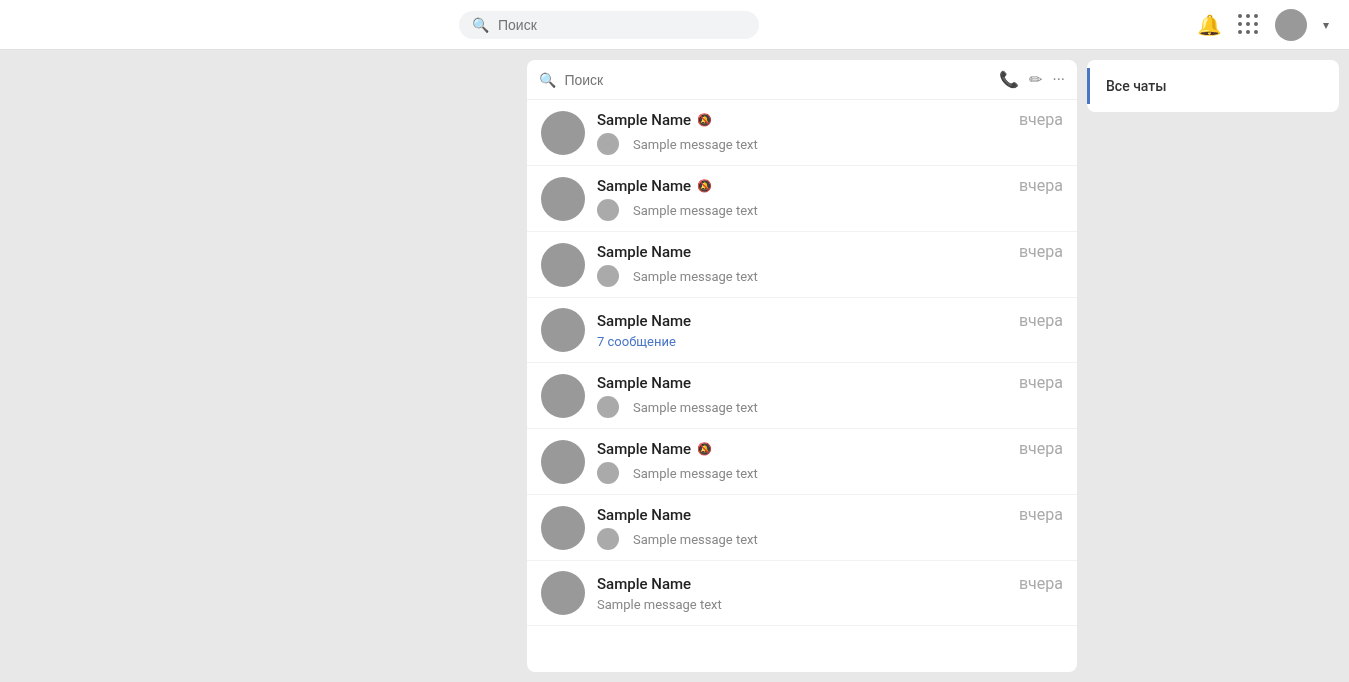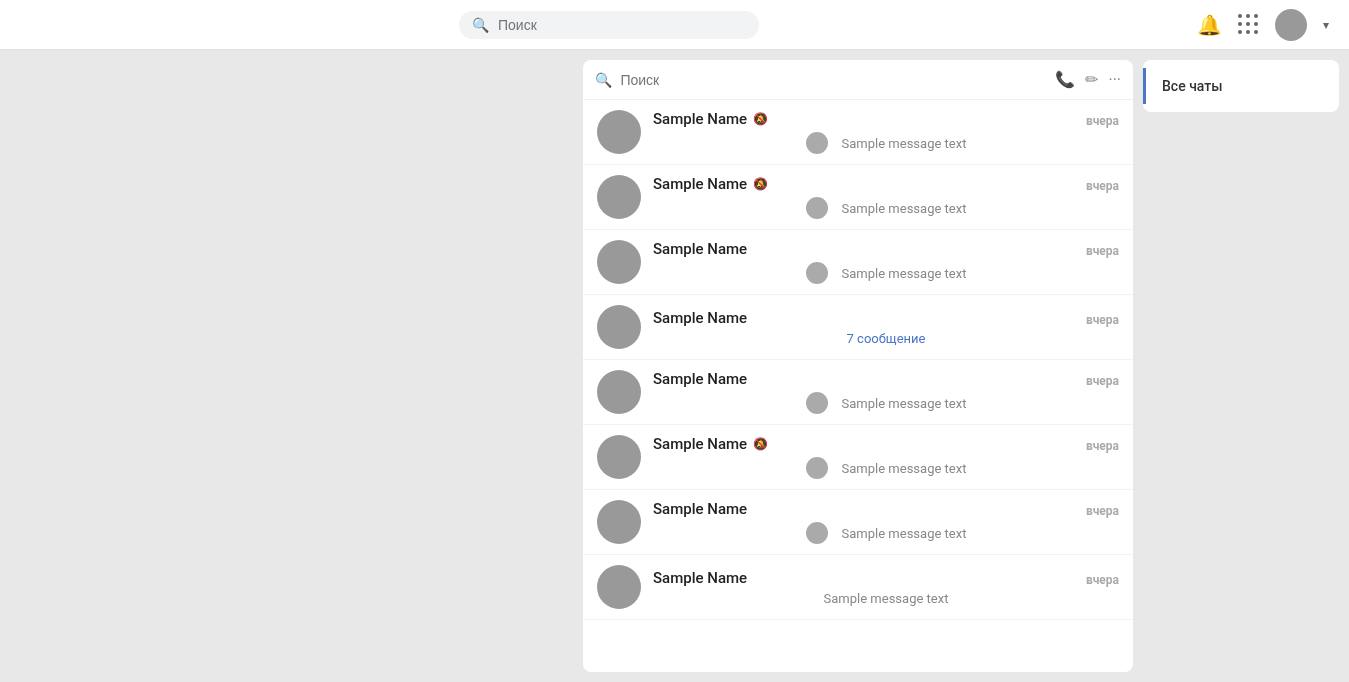--- a/index.html
+++ b/index.html
@@ -211,48 +211,46 @@
       font-weight: 500;
       color: #222;
     }
 
     .mute-icon {
       color: #aaa;
       font-size: 12px;
     }
 
     .chat-time {
-      font-size: 12px;
+      font-size: 16px;
       color: #aaa;
-      font-weight: bold;
     }
 
     .chat-message-row {
       display: flex;
       align-items: center;
       gap: 14px;
-      justify-content: center;
     }
 
     .chat-message {
       font-size: 13px;
       color: #888;
       white-space: nowrap;
       overflow: hidden;
       text-overflow: ellipsis;
     }
 
     .chat-unread {
       font-size: 13px;
       color: #4a76c7;
     }
 
     
     .filter-panel {
-      width: 196px;
+      width: 252px;
       background: #fff;
       border-radius: 8px;
       padding: 8px 0;
       height: fit-content;
     }
 
     .filter-item {
       padding: 10px 16px;
       font-size: 14px;
       cursor: pointer;

